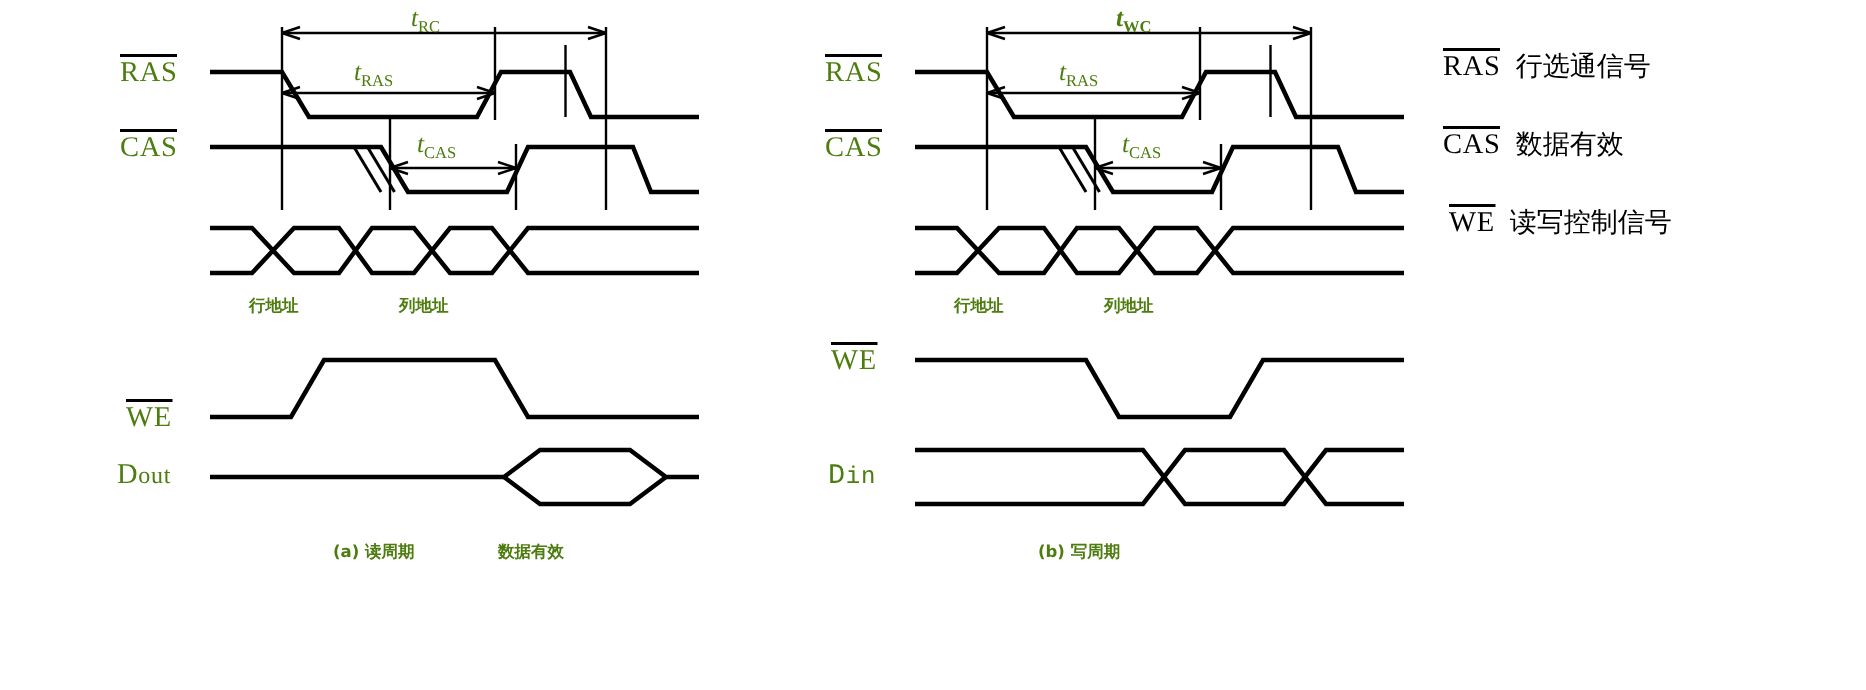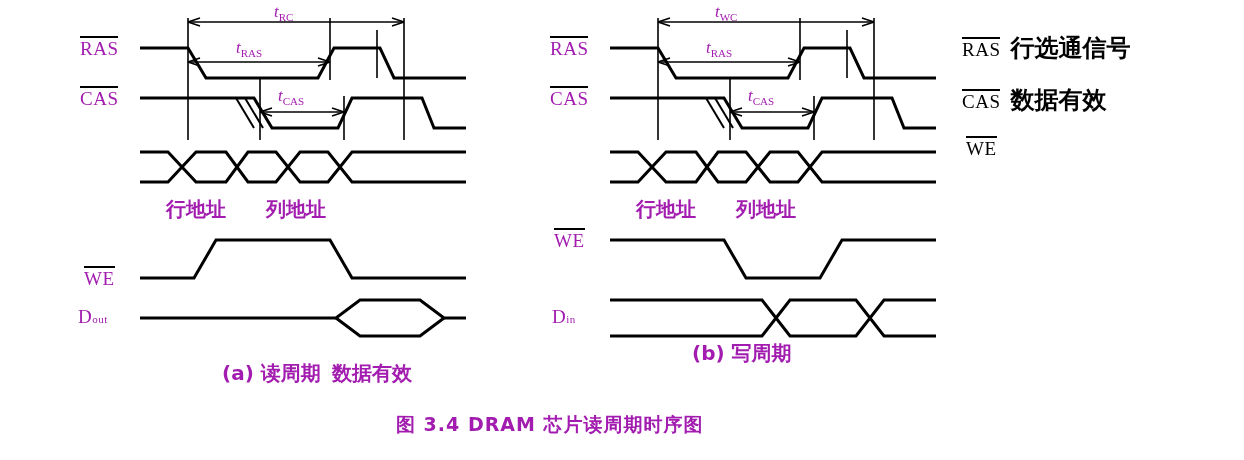--- a/index.html
+++ b/index.html
@@ -24,54 +24,54 @@
     position: absolute;
     left: 0;
     top: 0;
     width: 1244px;
     height: 460px;
   }
   .lbl {
     position: absolute;
     white-space: nowrap;
     font-family: "Liberation Serif", serif;
-    color: #a21caf;
+    color: #4d7c0f;
   }
   .sig-name {
     font-size: 19px;
     letter-spacing: .5px;
   }
   .ovl {
     border-top: 2px solid #000;
     padding-top: 1px;
     display: inline-block;
     line-height: 1.05;
   }
   .cn {
     font-family: "DejaVu Sans", sans-serif;
-    font-size: 24px;
-    font-weight: bold;
+    font-size: 18px;
+    font-weight: normal;
     text-align: center;
   }
   .cn-small {
     font-family: "DejaVu Sans", sans-serif;
-    font-size: 20px;
+    font-size: 11px;
     font-weight: bold;
   }
   .tlabel {
     font-family: "Liberation Serif", serif;
     font-style: italic;
     font-size: 17px;
   }
   .tlabel sub {
     font-style: normal;
     font-size: 11px;
   }
   .sub {
-    font-size: 11px;
+    font-size: 16px;
     font-style: normal;
   }
   .caption {
     font-family: "DejaVu Sans", sans-serif;
     font-weight: bold;
     font-size: 19px;
     letter-spacing: 1px;
   }
   .legend-row {
     position: absolute;
@@ -214,45 +214,45 @@
 
   <div class="lbl sig-name" style="left:550px; top:36px;">
     <span class="ovl">RAS</span>
   </div>
   <div class="lbl sig-name" style="left:550px; top:86px;">
     <span class="ovl">CAS</span>
   </div>
   <div class="lbl sig-name" style="left:554px; top:228px;">
     <span class="ovl">WE</span>
   </div>
-  <div class="lbl sig-name" style="left:552px; top:306px;">
+  <div class="lbl sig-name" style="left:552px; top:306px;font-family:Liberation Mono, monospace;">
     <span>D</span><span class="sub">in</span>
   </div>
 
-  <div class="lbl tlabel" style="left:715px; top:2px;">
+  <div class="lbl tlabel" style="left:744px; top:2px;font-weight:bold;">
     <span>t</span><sub>WC</sub>
   </div>
   <div class="lbl tlabel" style="left:706px; top:38px;">
     <span>t</span><sub>RAS</sub>
   </div>
   <div class="lbl tlabel" style="left:748px; top:86px;">
     <span>t</span><sub>CAS</sub>
   </div>
 
   <div class="lbl cn-small" style="left:636px; top:196px;">行地址</div>
   <div class="lbl cn-small" style="left:736px; top:196px;">列地址</div>
-  <div class="lbl cn-small" style="left:692px; top:340px;text-align:center;">(b) 写周期</div>
+  <div class="lbl cn-small" style="left:692px; top:360px;text-align:center;">(b) 写周期</div>
 
   <div class="legend-row" style="left:962px; top:32px;">
     <span class="sig-name"><span class="ovl">RAS</span></span>
     <span class="cn">行选通信号</span>
   </div>
   <div class="legend-row" style="left:962px; top:84px;">
     <span class="sig-name"><span class="ovl">CAS</span></span>
     <span class="cn">数据有效</span>
   </div>
   <div class="legend-row" style="left:966px; top:136px;">
     <span class="sig-name"><span class="ovl">WE</span></span>
-  </div>
-
-  <div class="lbl caption" style="left:396px; top:412px;">图 3.4   DRAM 芯片读周期时序图</div>
+    <span class="cn">读写控制信号</span>
+  </div>
+
 
 </div>
 
 </body></html>

